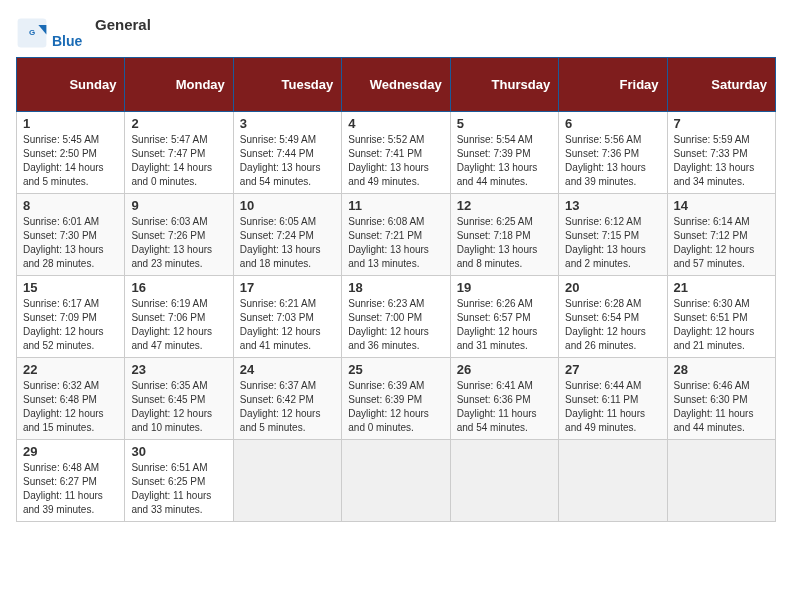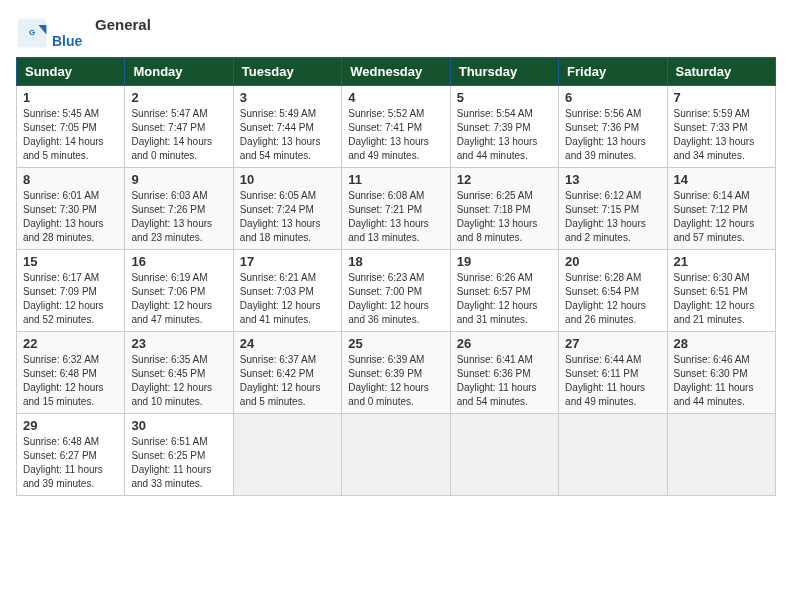--- a/index.html
+++ b/index.html
@@ -37,24 +37,24 @@
       font-size: 16px;
       font-weight: normal;
       color: #555;
     }
     table {
       width: 100%;
       border-collapse: collapse;
       font-size: 11px;
     }
     thead tr th {
-      background: #14532d;
+      background: #7f1d1d;
       color: #fff;
-      text-align: left;
-      padding: 6px 8px;
+      text-align: right;
+      padding: 19px 8px;
       font-size: 13px;
       font-weight: bold;
       border: 1px solid #1a5a9a;
     }
     tbody tr td {
       border: 1px solid #ccc;
       vertical-align: top;
       padding: 4px 6px;
       height: 80px;
       width: 14.28%;
@@ -109,21 +109,21 @@
         <th>Wednesday</th>
         <th>Thursday</th>
         <th>Friday</th>
         <th>Saturday</th>
       </tr>
   </thead>
   <tbody id="calendar-body">
   <tr>
         <td>
           <span class="day-num">1</span>
-          <div class="day-info"><span>Sunrise: 5:45 AM</span><br><span>Sunset: 7:05 PM</span><br><span>Daylight: 14 hours and 5 minutes.</span></div>
+          <div class="day-info"><span>Sunrise: 5:45 AM</span><br><span>Sunset: 2:50 PM</span><br><span>Daylight: 14 hours and 5 minutes.</span></div>
         </td>
         <td>
           <span class="day-num">2</span>
           <div class="day-info"><span>Sunrise: 5:47 AM</span><br><span>Sunset: 7:47 PM</span><br><span>Daylight: 14 hours and 0 minutes.</span></div>
         </td>
         <td>
           <span class="day-num">3</span>
           <div class="day-info"><span>Sunrise: 5:49 AM</span><br><span>Sunset: 7:44 PM</span><br><span>Daylight: 13 hours and 54 minutes.</span></div>
         </td>
         <td>

